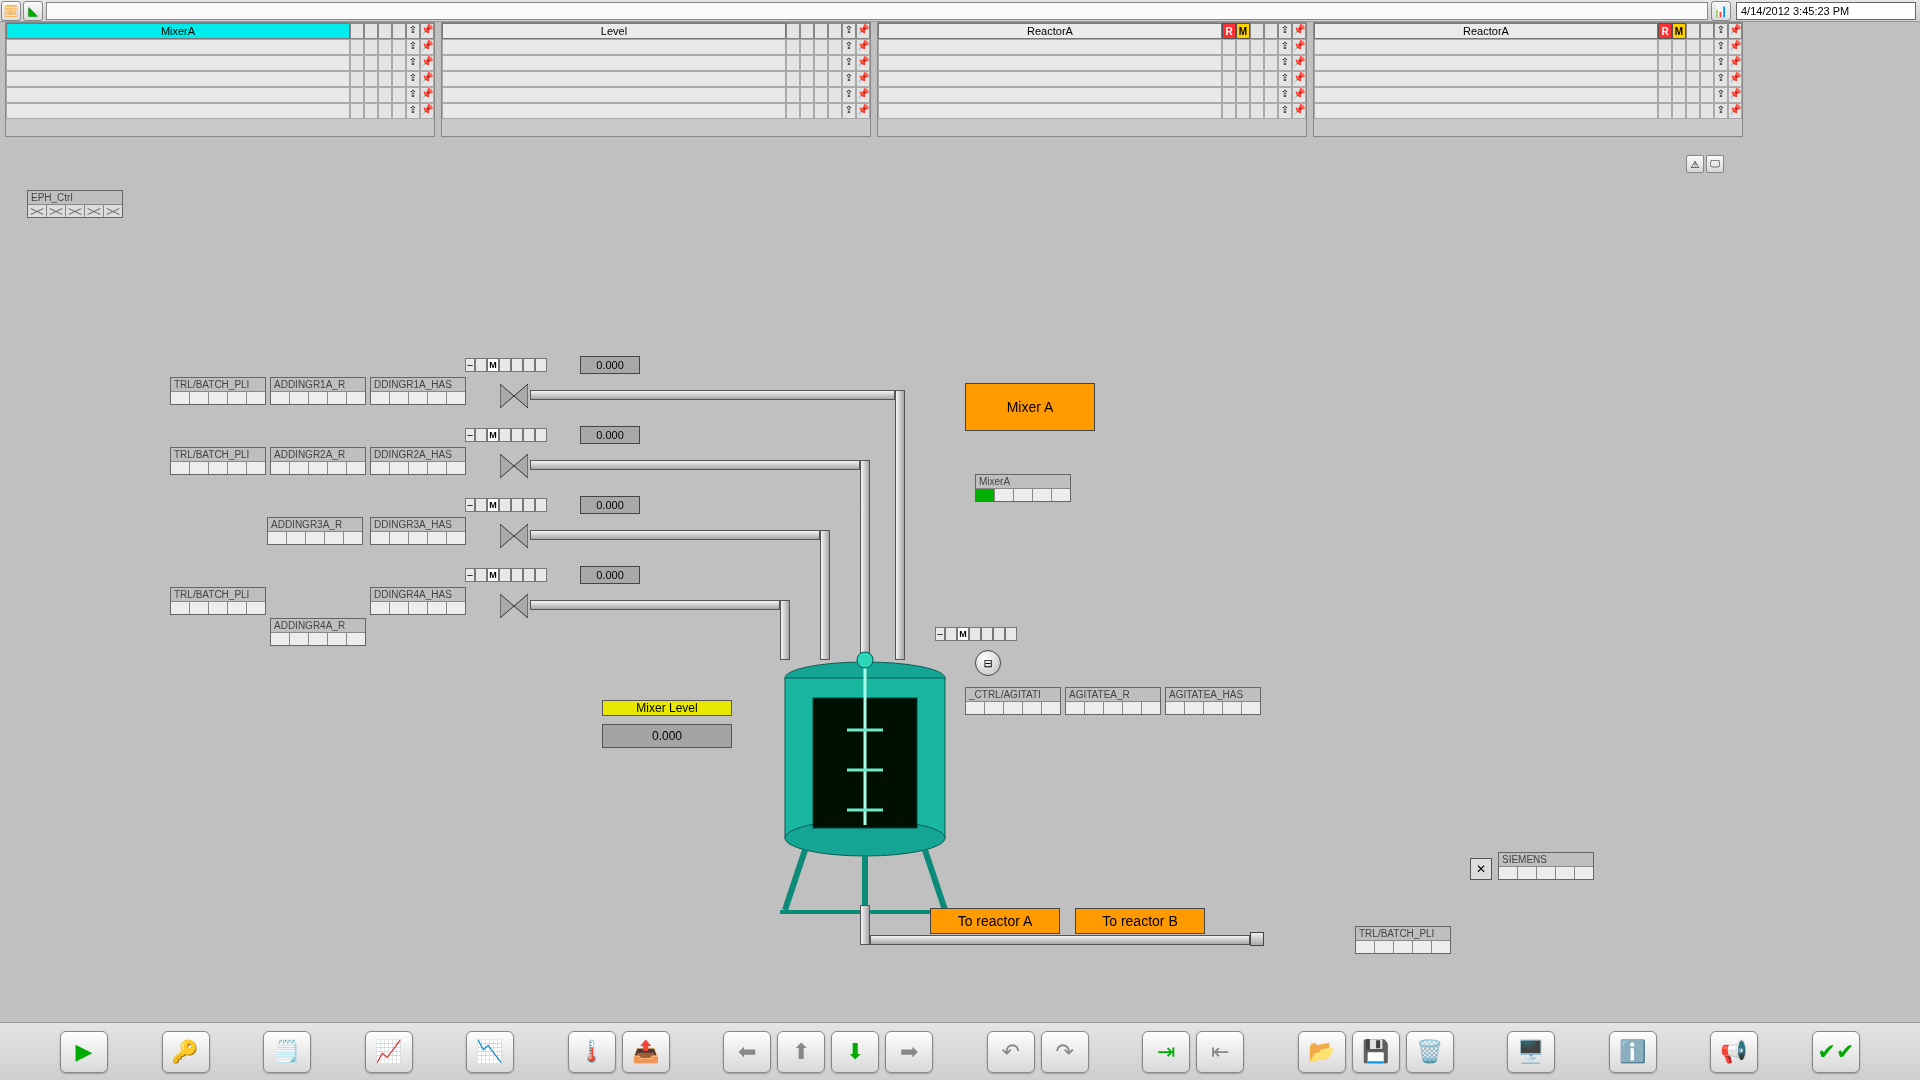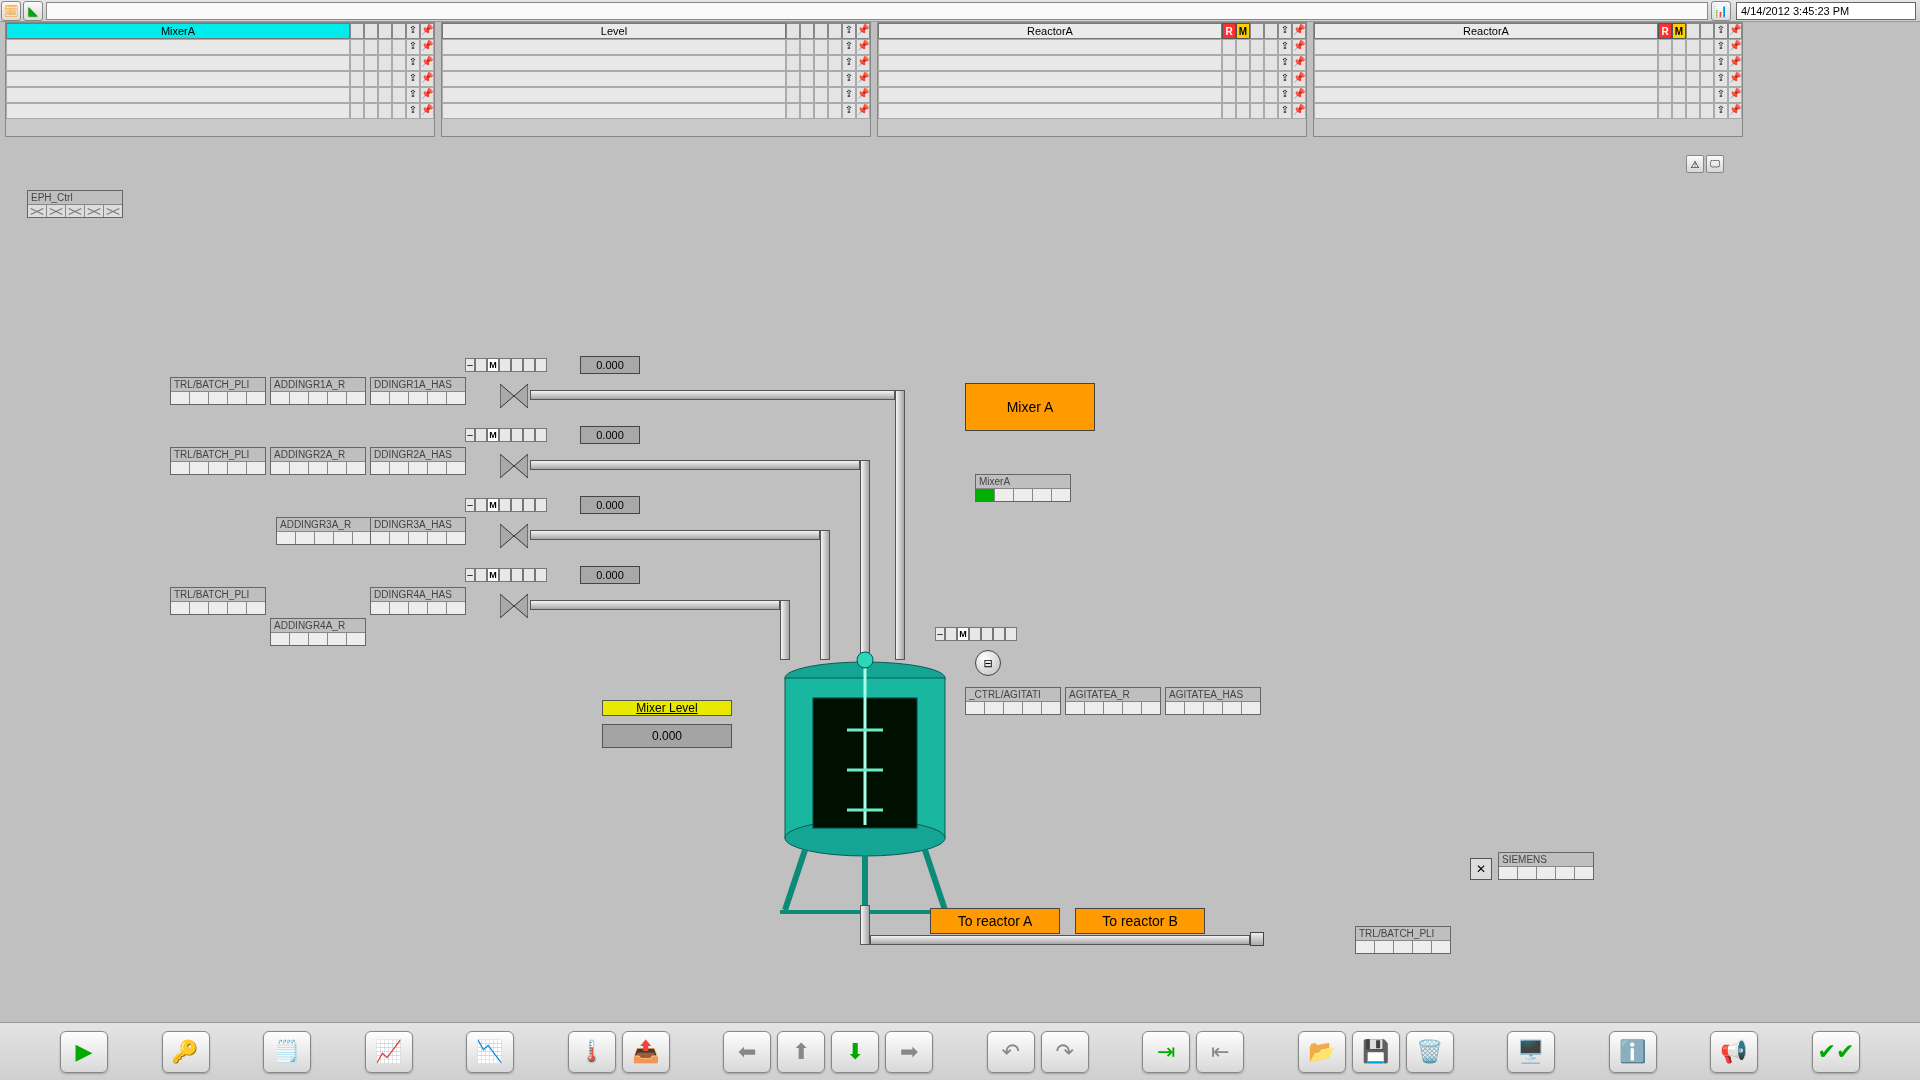--- a/index.html
+++ b/index.html
@@ -406,21 +406,21 @@
     <div class="name">DDINGR2A_HAS</div>
     <div class="cells">
       <div class="c"></div>
       <div class="c"></div>
       <div class="c"></div>
       <div class="c"></div>
       <div class="c"></div>
     </div>
   </div>
 
-<div class="tagbox small" style="left:276px; top:517px;">
+<div class="tagbox small" style="left:267px; top:517px;">
     <div class="name">ADDINGR3A_R</div>
     <div class="cells">
       <div class="c"></div>
       <div class="c"></div>
       <div class="c"></div>
       <div class="c"></div>
       <div class="c"></div>
     </div>
   </div>
 <div class="tagbox small" style="left:370px; top:517px;">
@@ -539,21 +539,21 @@
   <div class="name">MixerA</div>
   <div class="cells">
       <div class="c"></div>
       <div class="c"></div>
       <div class="c"></div>
       <div class="c"></div>
       <div class="c"></div>
     </div>
 </div>
 
-<div class="yellow-label" style="left:602px; top:700px; width:130px; height:16px;text-decoration:underline;">Mixer Level</div>
+<div class="yellow-label" style="left:602px; top:700px; width:130px; height:16px;">Mixer Level</div>
 <div class="grey-label" style="left:602px; top:724px; width:130px; height:24px;">0.000</div>
 
 <div class="tank" style="left:775px; top:650px;">
   <svg width="180" height="280" viewBox="0 0 180 280">
     <ellipse cx="90" cy="28" rx="80" ry="16" fill="#14a595" stroke="#0b5b52"></ellipse>
     <rect x="10" y="28" width="160" height="160" fill="#1ab7a0" stroke="#0b5b52"></rect>
     <ellipse cx="90" cy="188" rx="80" ry="18" fill="#14a595" stroke="#0b5b52"></ellipse>
     <rect x="38" y="48" width="104" height="130" fill="#001000" stroke="#044"></rect>
 
     <line x1="90" y1="10" x2="90" y2="175" stroke="#a7ffea" stroke-width="3"></line>

